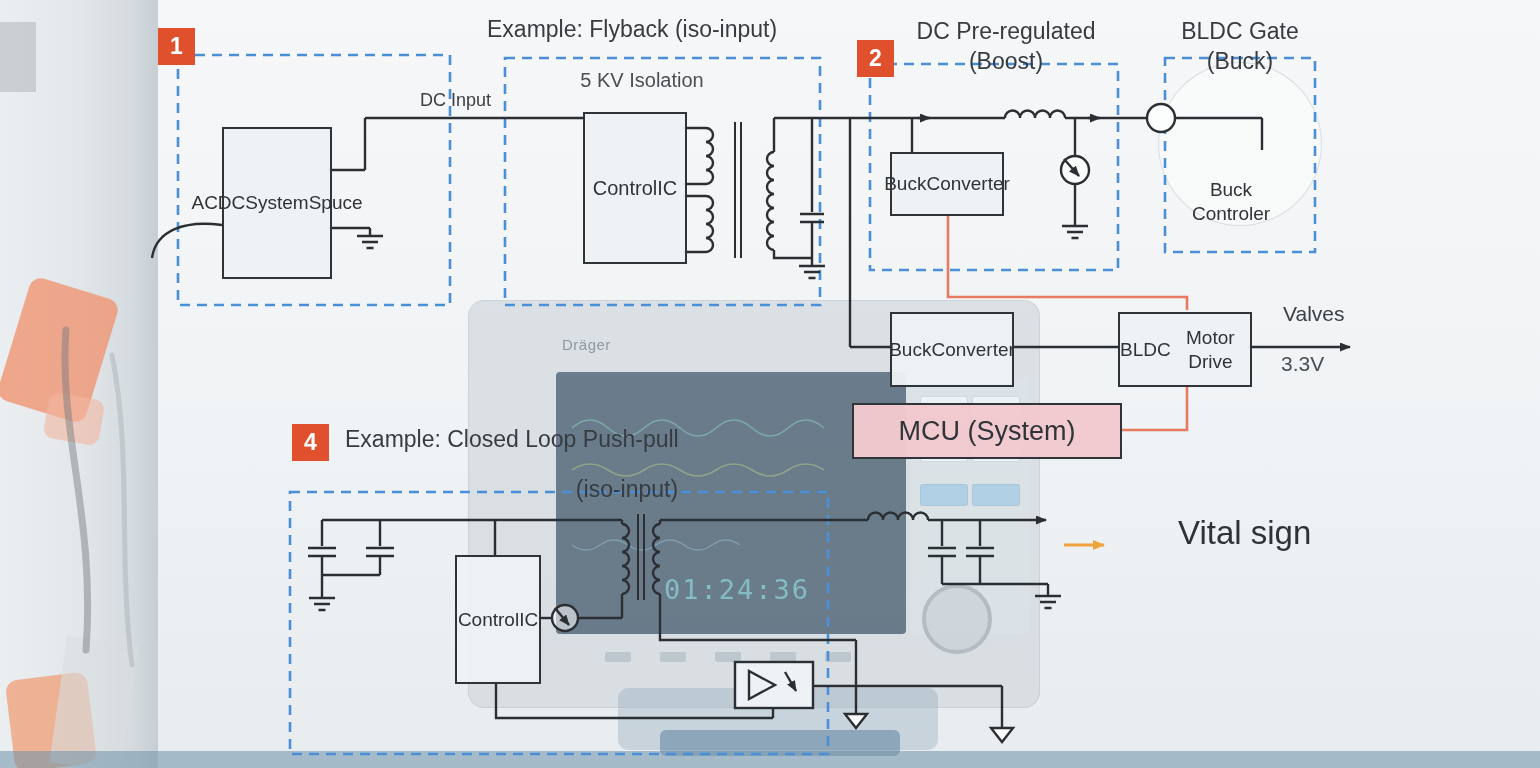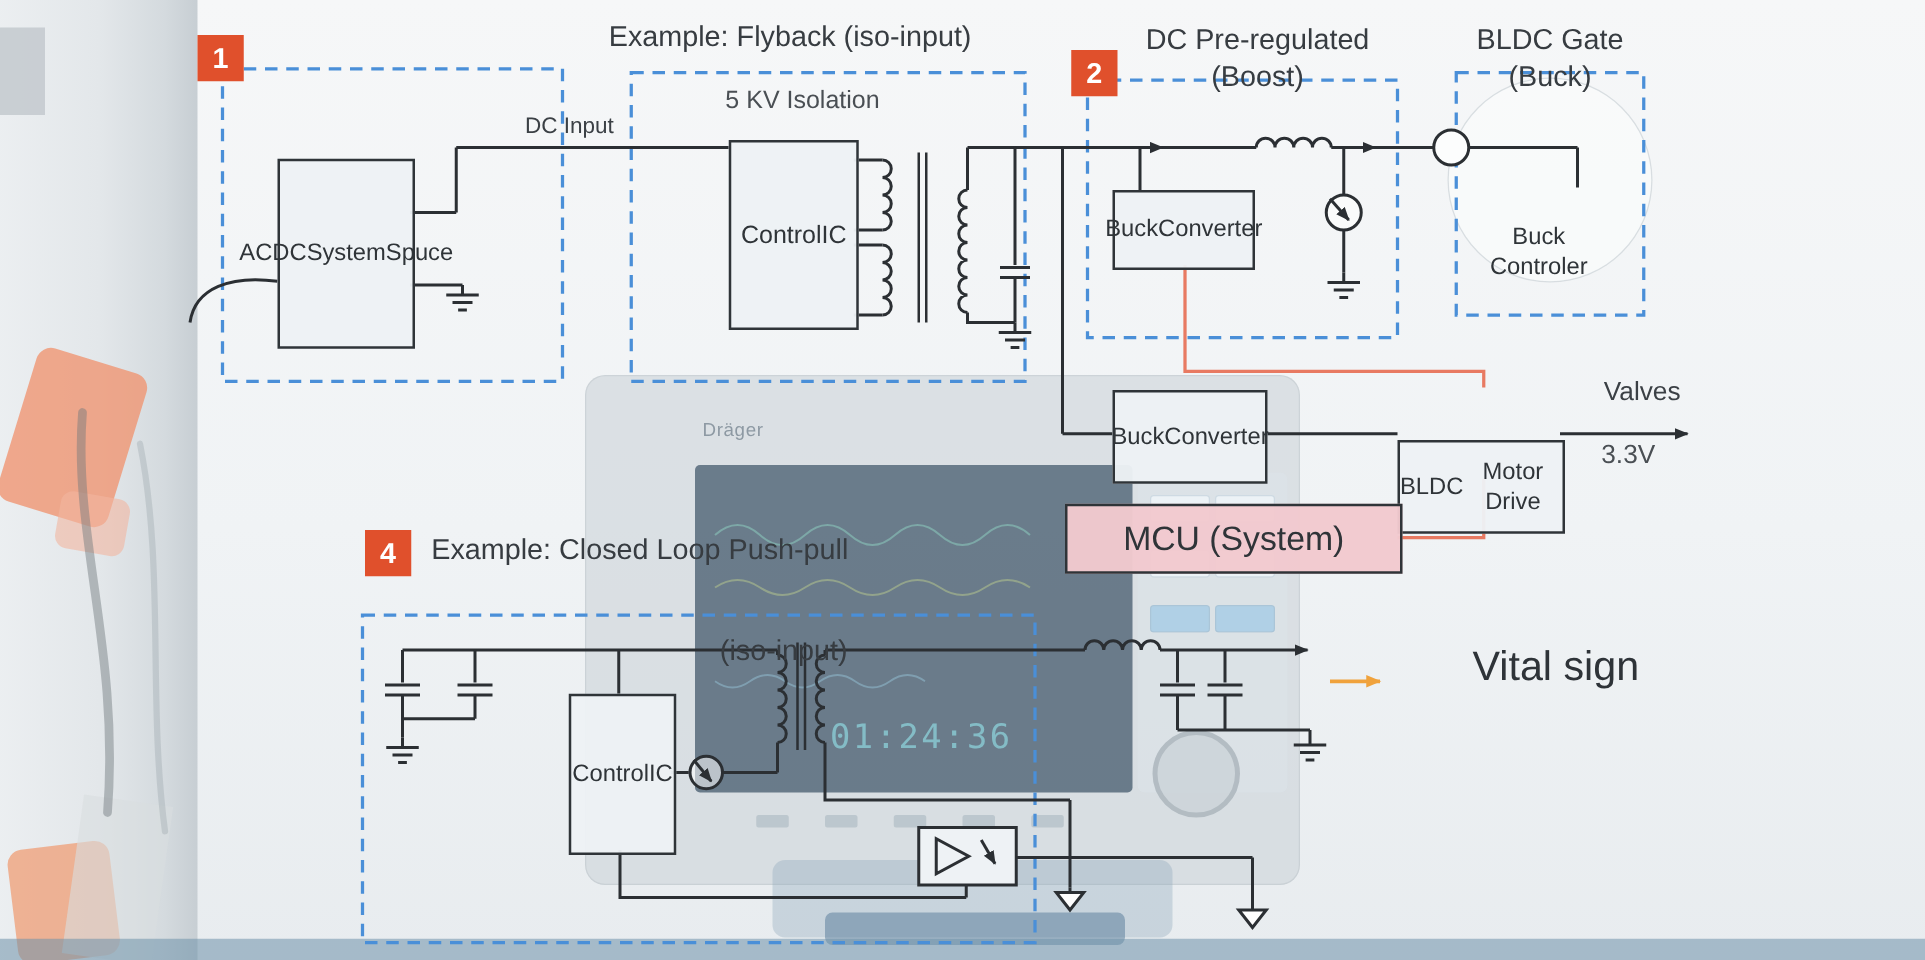--- a/index.html
+++ b/index.html
@@ -212,21 +212,21 @@
   <div class="abs ttl" style="left:487px;top:16px;">Example: Flyback (iso-input)</div>
   <div class="abs ttl ttl2" style="left:886px;top:16px;width:240px;">
     <div>DC Pre-regulated</div>
     <div>(Boost)</div>
   </div>
   <div class="abs ttl ttl2" style="left:1158px;top:16px;width:164px;">
     <div>BLDC Gate</div>
     <div>(Buck)</div>
   </div>
   <div class="abs ttl" style="left:345px;top:426px;">Example: Closed Loop Push-pull</div>
-  <div class="abs ttl" style="left:527px;top:476px;width:200px;text-align:center;margin-top:31px;">(iso-input)</div>
+  <div class="abs ttl" style="left:527px;top:476px;width:200px;text-align:center;">(iso-input)</div>
 
   <div class="abs lbl" style="left:420px;top:90px;font-size:18px;">DC Input</div>
   <div class="abs lbl" style="left:566px;top:69px;width:152px;text-align:center;font-size:20px;color:#4a4f54;">5 KV Isolation</div>
   <div class="abs lbl" style="left:1283px;top:302px;font-size:21px;">Valves</div>
   <div class="abs lbl" style="left:1281px;top:352px;font-size:21px;color:#4a4f54;">3.3V</div>
   <div class="abs vital" style="left:1130px;top:514px;">
     <div>Vital sign</div>
   </div>
 
   <div class="abs blk" style="left:222px;top:127px;width:106px;height:148px;">
@@ -248,21 +248,21 @@
   <div class="abs plain-lbl" style="left:1178px;top:178px;width:106px;">
     <div>Buck</div>
     <div>Controler</div>
   </div>
 
   <div class="abs blk" style="left:890px;top:312px;width:120px;height:71px;">
     <span>Buck</span>
     <span>Converter</span>
   </div>
 
-  <div class="abs blk" style="left:1118px;top:312px;width:130px;height:71px;margin-top:40px;">
+  <div class="abs blk" style="left:1118px;top:312px;width:130px;height:71px;">
     <span>BLDC</span>
     <span>Motor Drive</span>
   </div>
 
   <div class="abs blk mcu" style="left:852px;top:403px;width:266px;height:52px;">
     <span>MCU (System)</span>
   </div>
 
   <div class="abs blk" style="left:455px;top:555px;width:82px;height:125px;">
     <span>Control</span>

